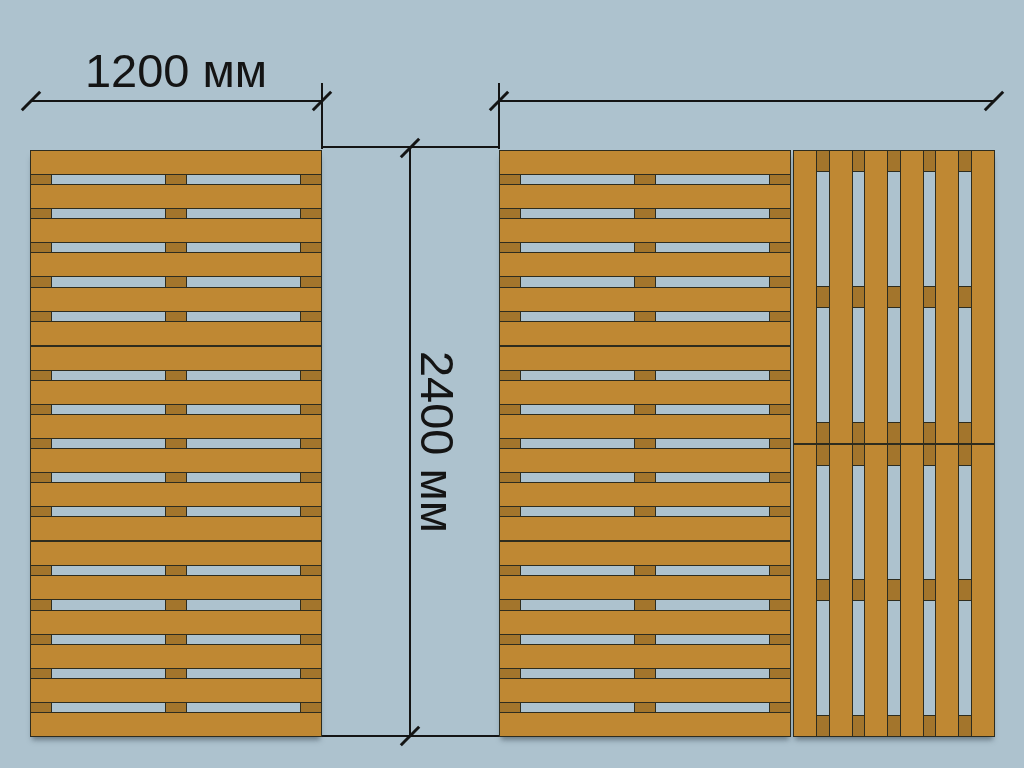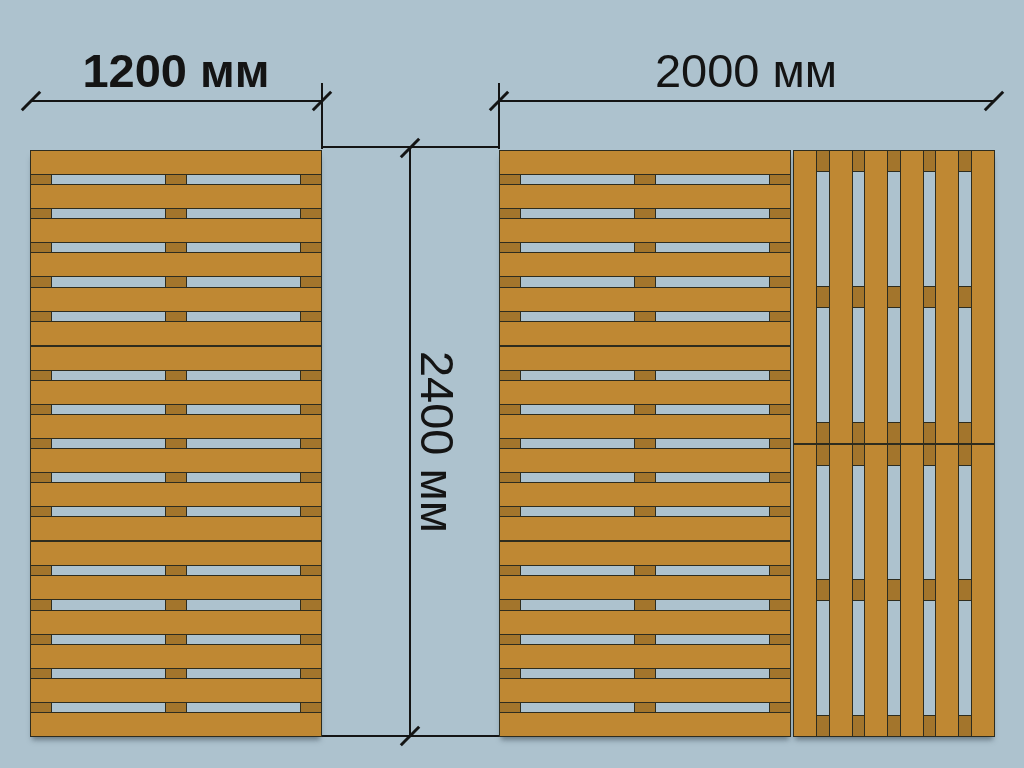--- a/index.html
+++ b/index.html
@@ -45,22 +45,21 @@
     z-index:1;
   }
   .stringer.v{border-left:1px solid var(--outline,#2e2c1e);border-right:1px solid var(--outline,#2e2c1e);}
   .stringer.h{border-top:1px solid var(--outline,#2e2c1e);border-bottom:1px solid var(--outline,#2e2c1e);}
 </style>
 </head>
 <body>
 
 <div class="stage">
 
-  <div class="dim-label centered" style="left:176px;top:70px;font-weight:bold;">1200 мм</div>
-  <div class="dim-label centered" style="left:746px;top:70px;">2000 мм</div>
+  <div class="dim-label centered" style="left:176px;top:70px;">1200 мм</div>
   <div class="dim-label rot" style="left:437px;top:442px;">2400 мм</div>
 
   <div class="dline" style="left:30px;top:100px;width:293px;height:2px;"></div>
   <div class="dline" style="left:498px;top:100px;width:497px;height:2px;"></div>
   <div class="dline" style="left:409px;top:147px;width:2px;height:590px;"></div>
 
   <div class="dline" style="left:322px;top:146px;width:177px;height:2px;"></div>
   <div class="dline" style="left:322px;top:735px;width:177px;height:2px;"></div>
   <div class="dline" style="left:321px;top:83px;width:2px;height:66px;"></div>
   <div class="dline" style="left:498px;top:83px;width:2px;height:66px;"></div>

